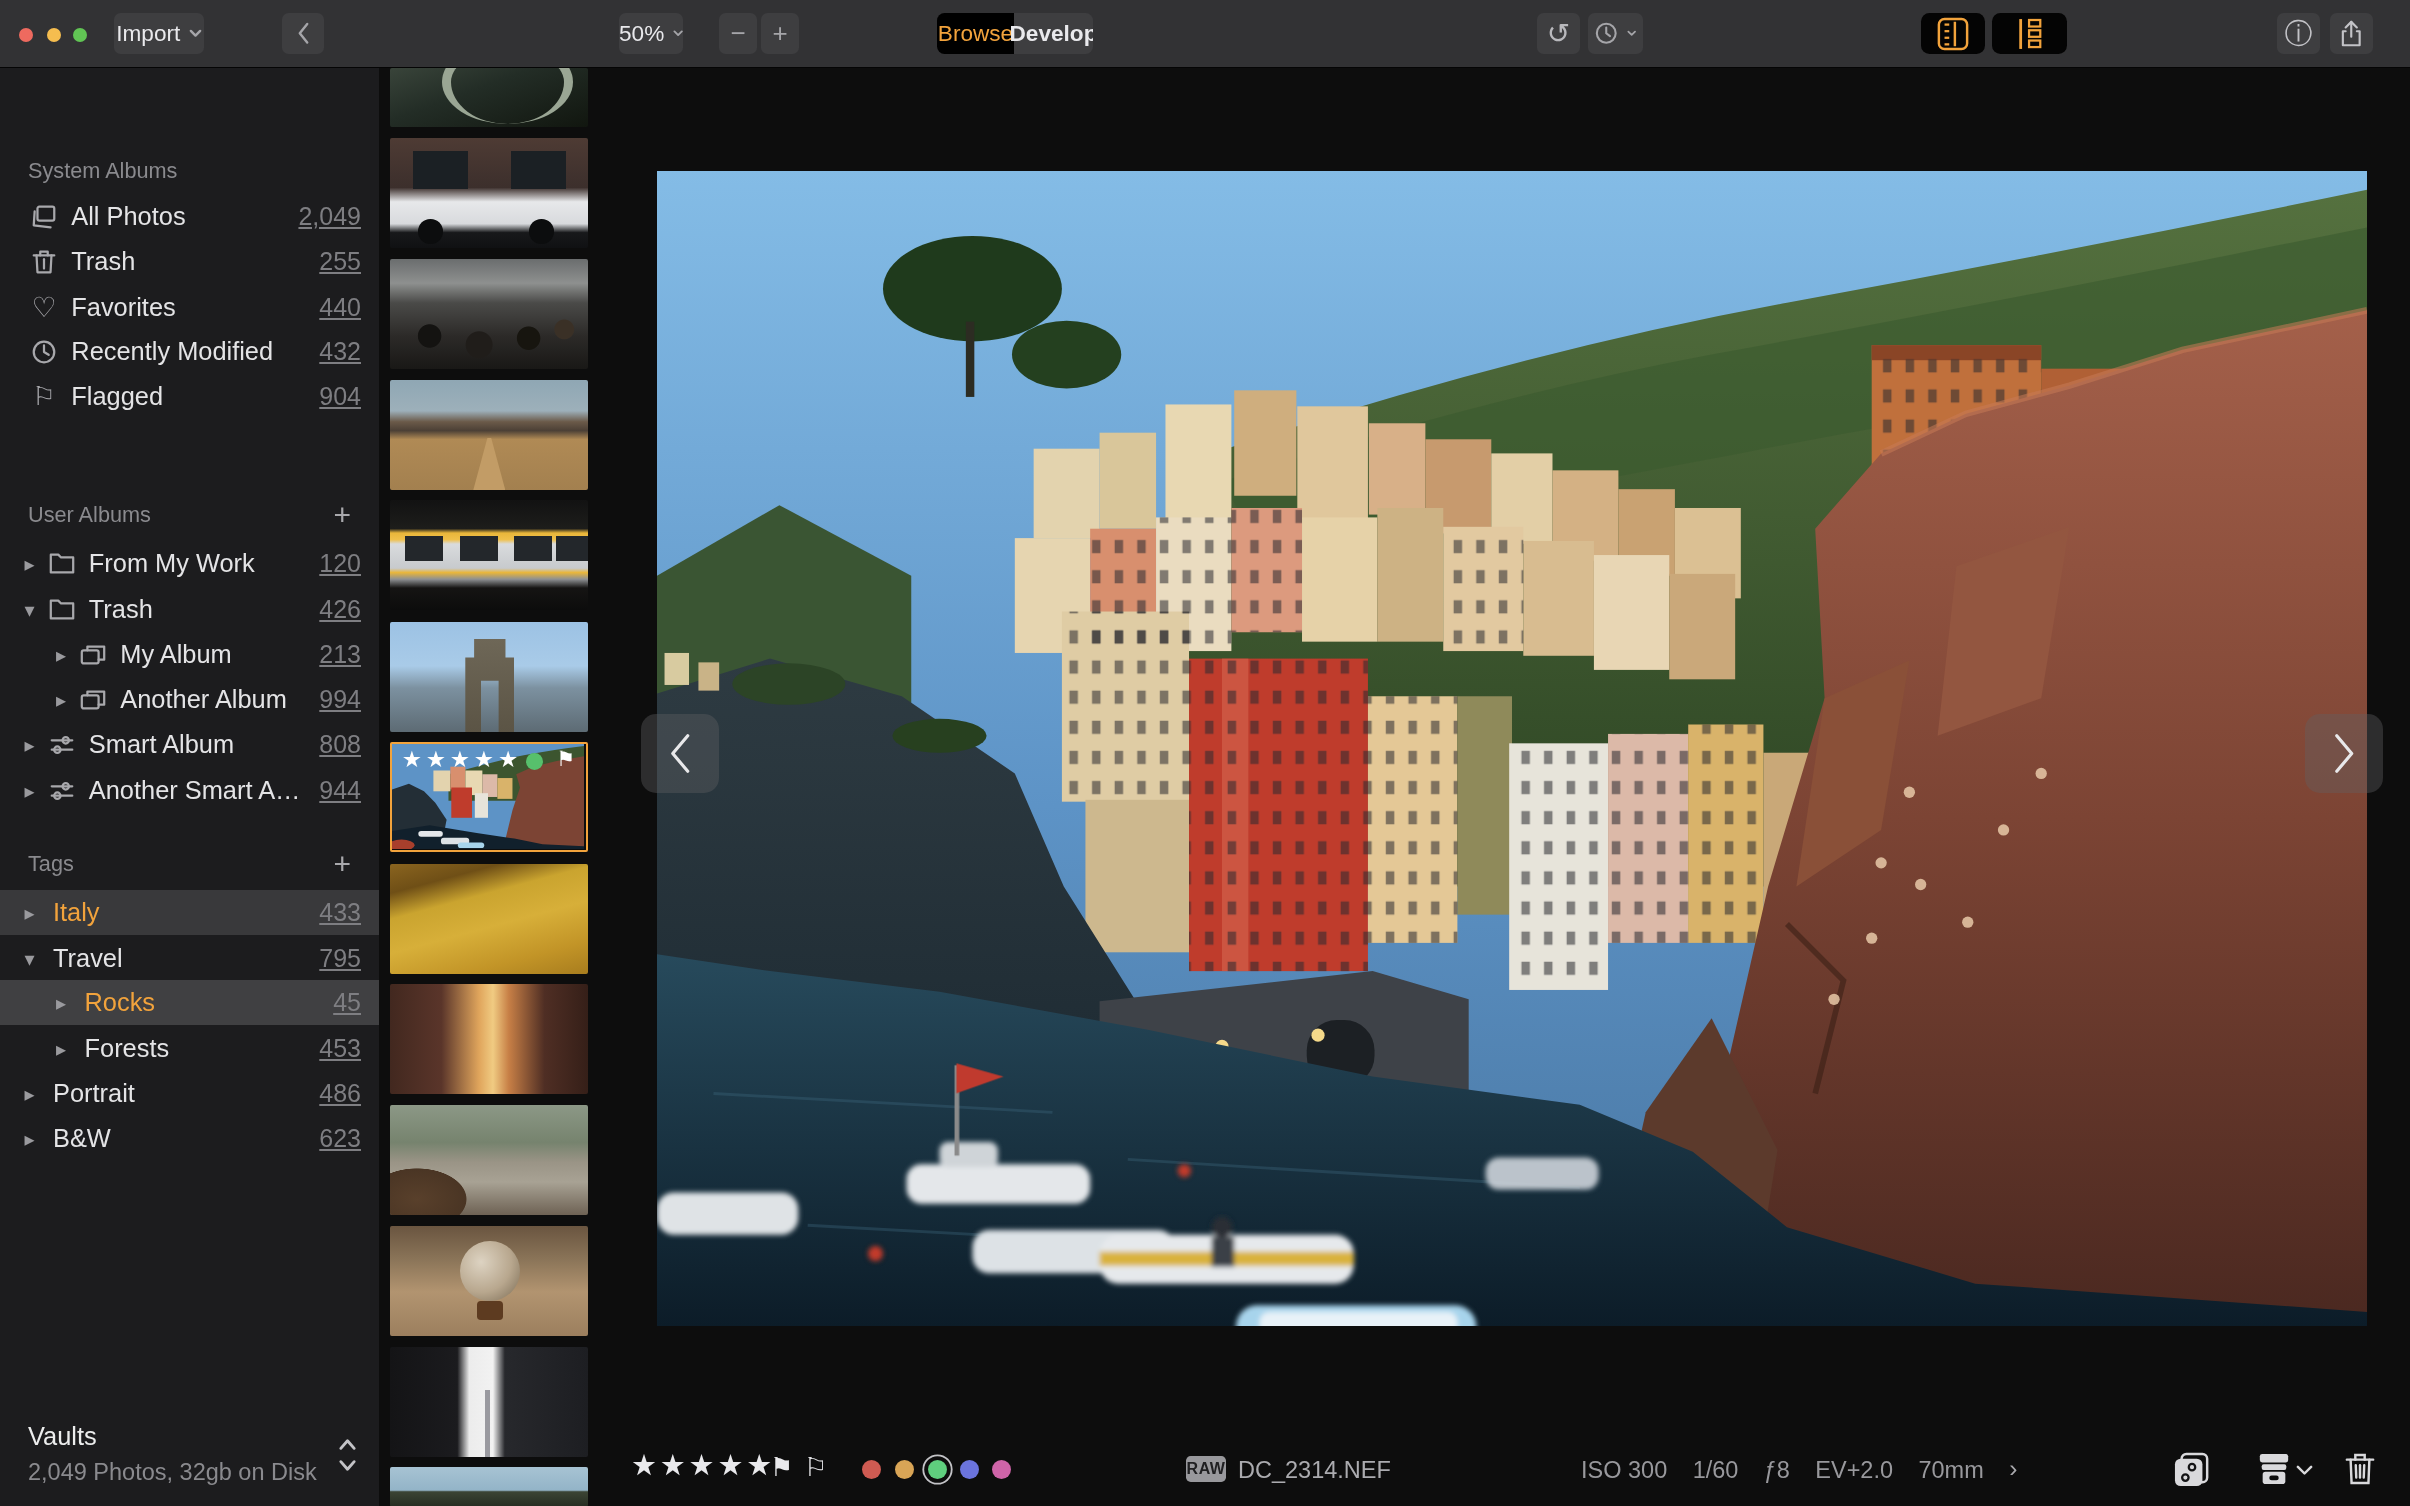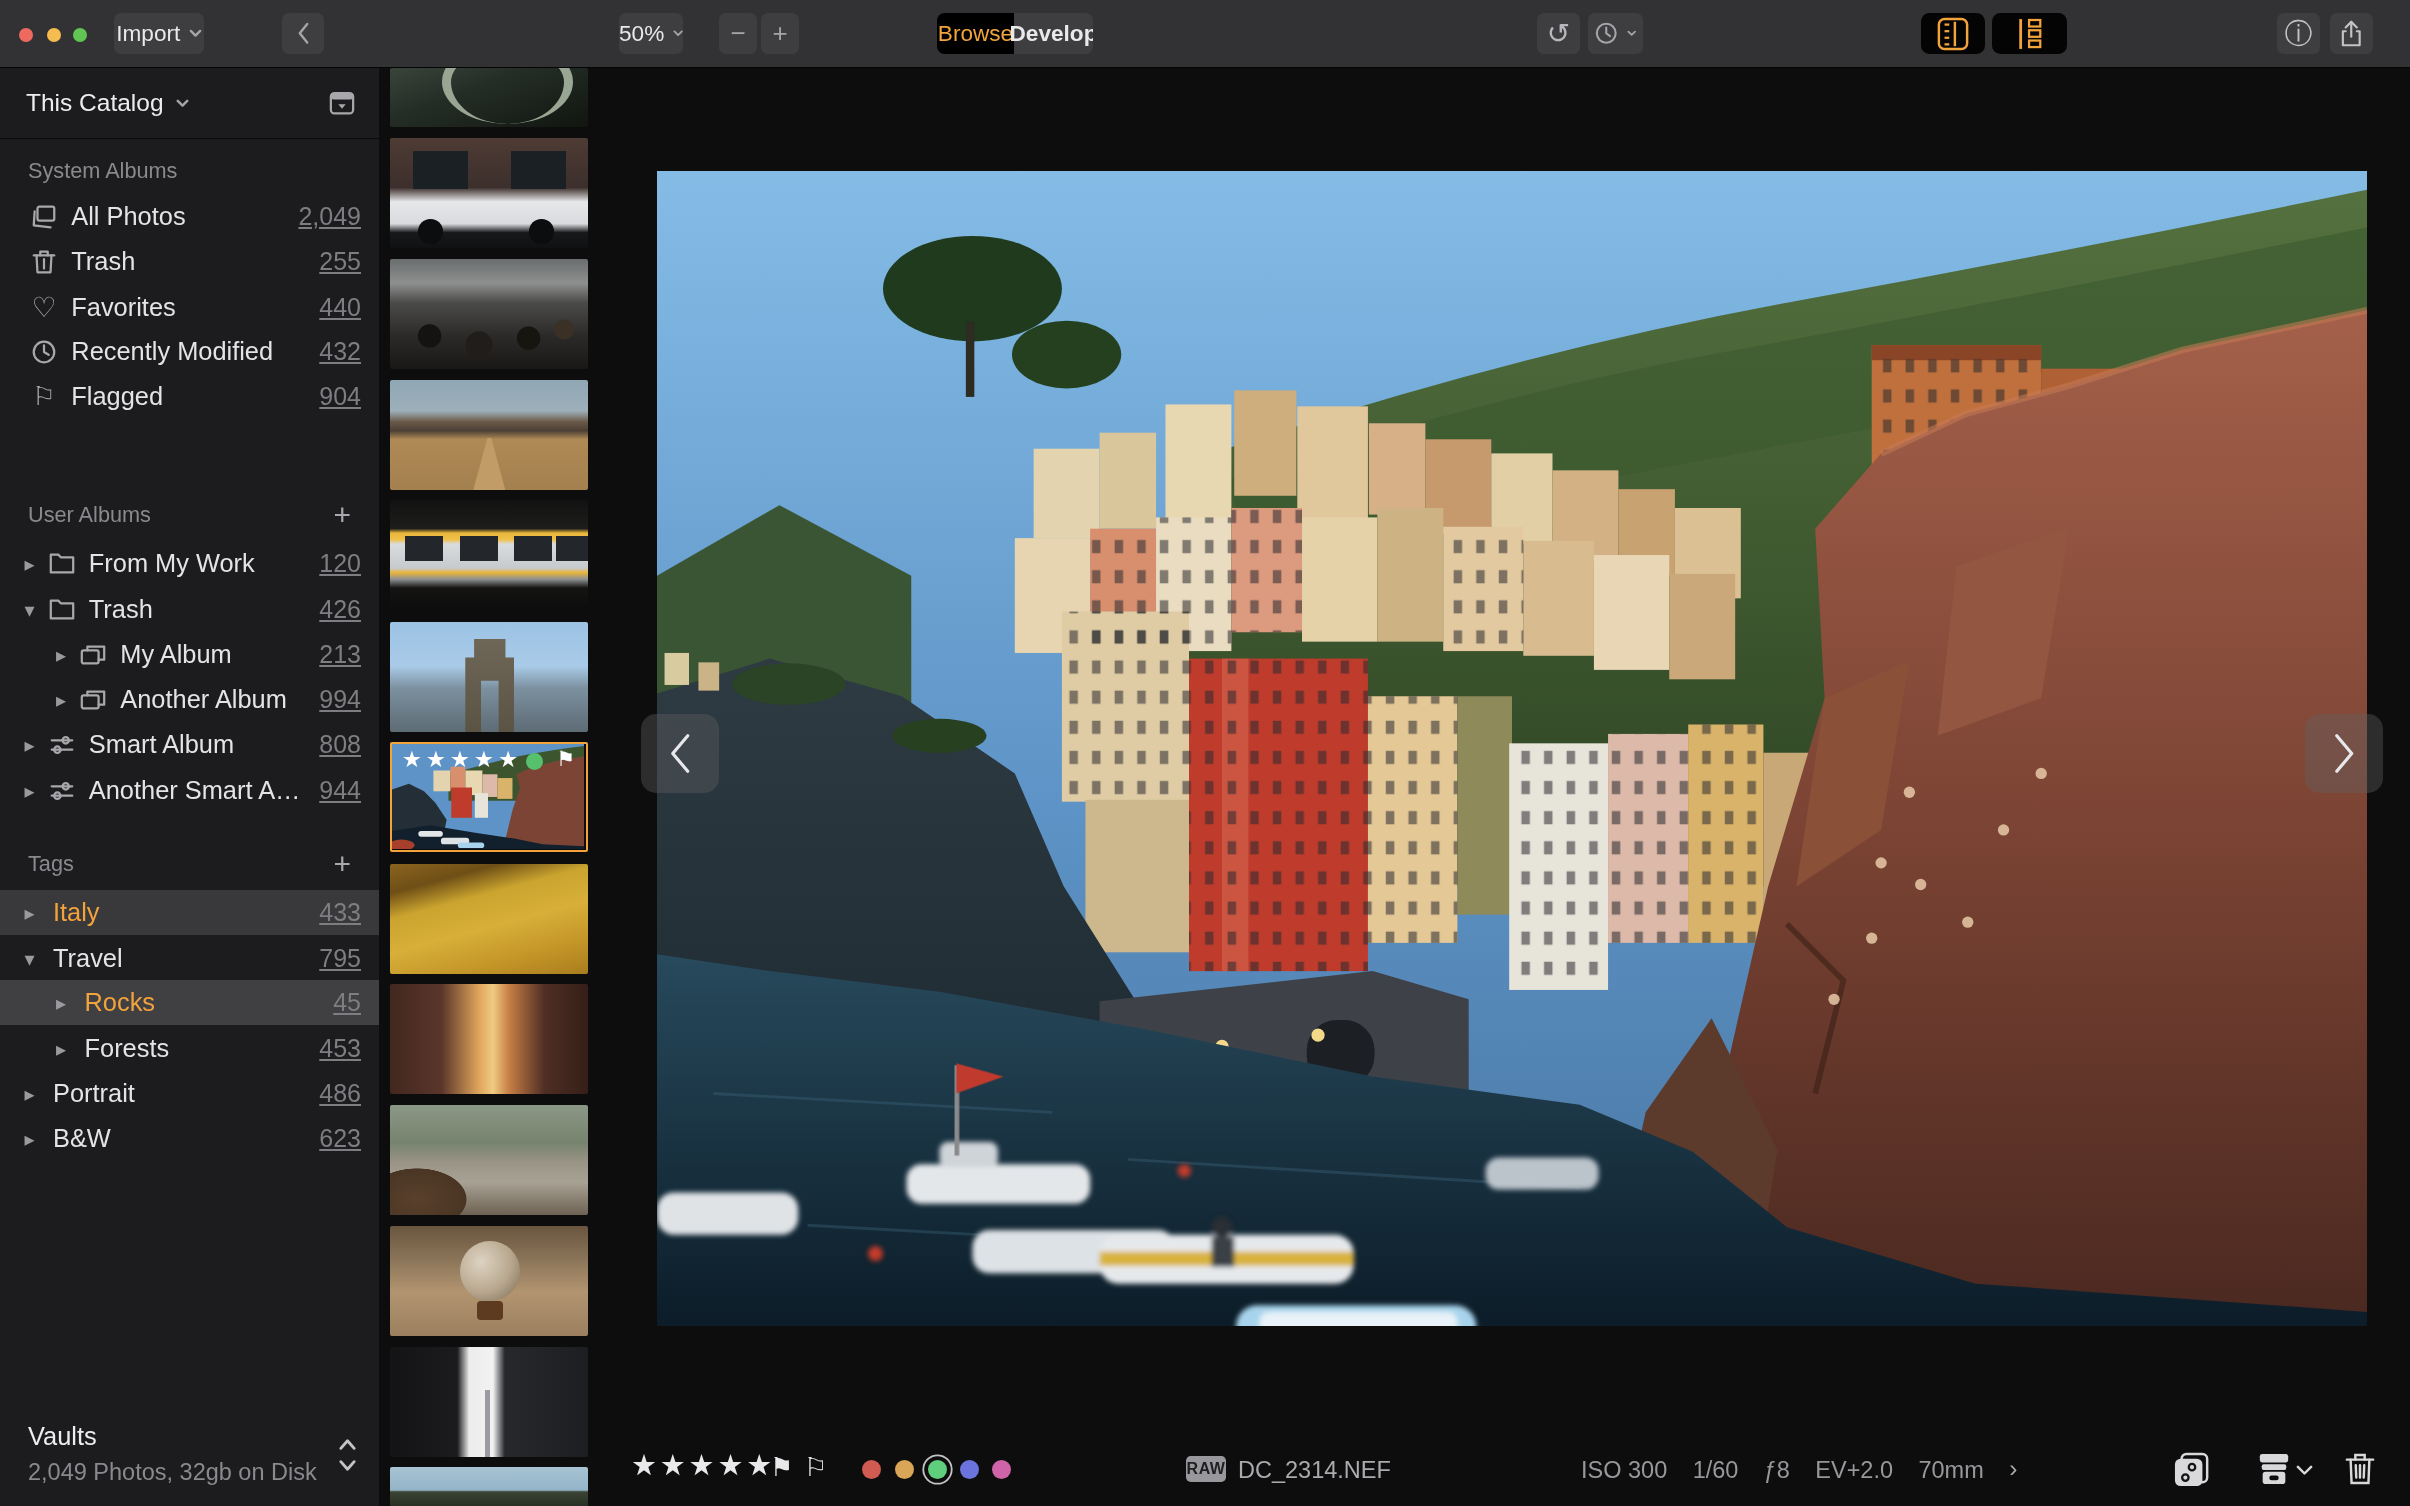--- a/index.html
+++ b/index.html
@@ -202,31 +202,20 @@
       <g style="fill:none;stroke:#c3c3c7;stroke-width:2.3;stroke-linecap:round;stroke-linejoin:round">
         <path d="M7,12 L4,12 L4,27 L22,27 L22,12 L19,12"></path>
         <line x1="13" y1="2" x2="13" y2="18"></line>
           <polyline points="7,8 13,2 19,8"></polyline>
         </g>
       </svg>
   </div>
 </div>
 
 <div class="sidebar">
-  <div class="cat-head">
-    <span style="margin-left:26px">This Catalog</span>
-    <svg class="chev" style="margin-left:11.3px;width:15px" viewBox="0 0 14 9">
-        <polyline points="2,2 7,7 12,2"></polyline>
-      </svg>
-    <svg width="26" height="24.5" viewBox="0 0 28 26" style="margin-left:auto;margin-right:24.5px">
-      <rect x="2" y="2" width="24" height="22" rx="4" style="fill:none;stroke:#a8a8ac;stroke-width:2.4"></rect>
-      <rect x="2" y="2" width="24" height="7" rx="3" style="fill:#a8a8ac"></rect>
-      <path d="M10,14 L18,14 L14,19 Z" style="fill:#a8a8ac"></path>
-      </svg>
-  </div>
 
   <div class="shead" style="top:86px">
     <span>System Albums</span>
   </div>
 
   <div class="srow" style="top:126px">
     <span class="sicon" style="margin-left:28px">
       <svg viewBox="0 0 30 30">
           <g class="icon-stroke">
         <rect x="8" y="4" width="18" height="15" rx="2"></rect>

